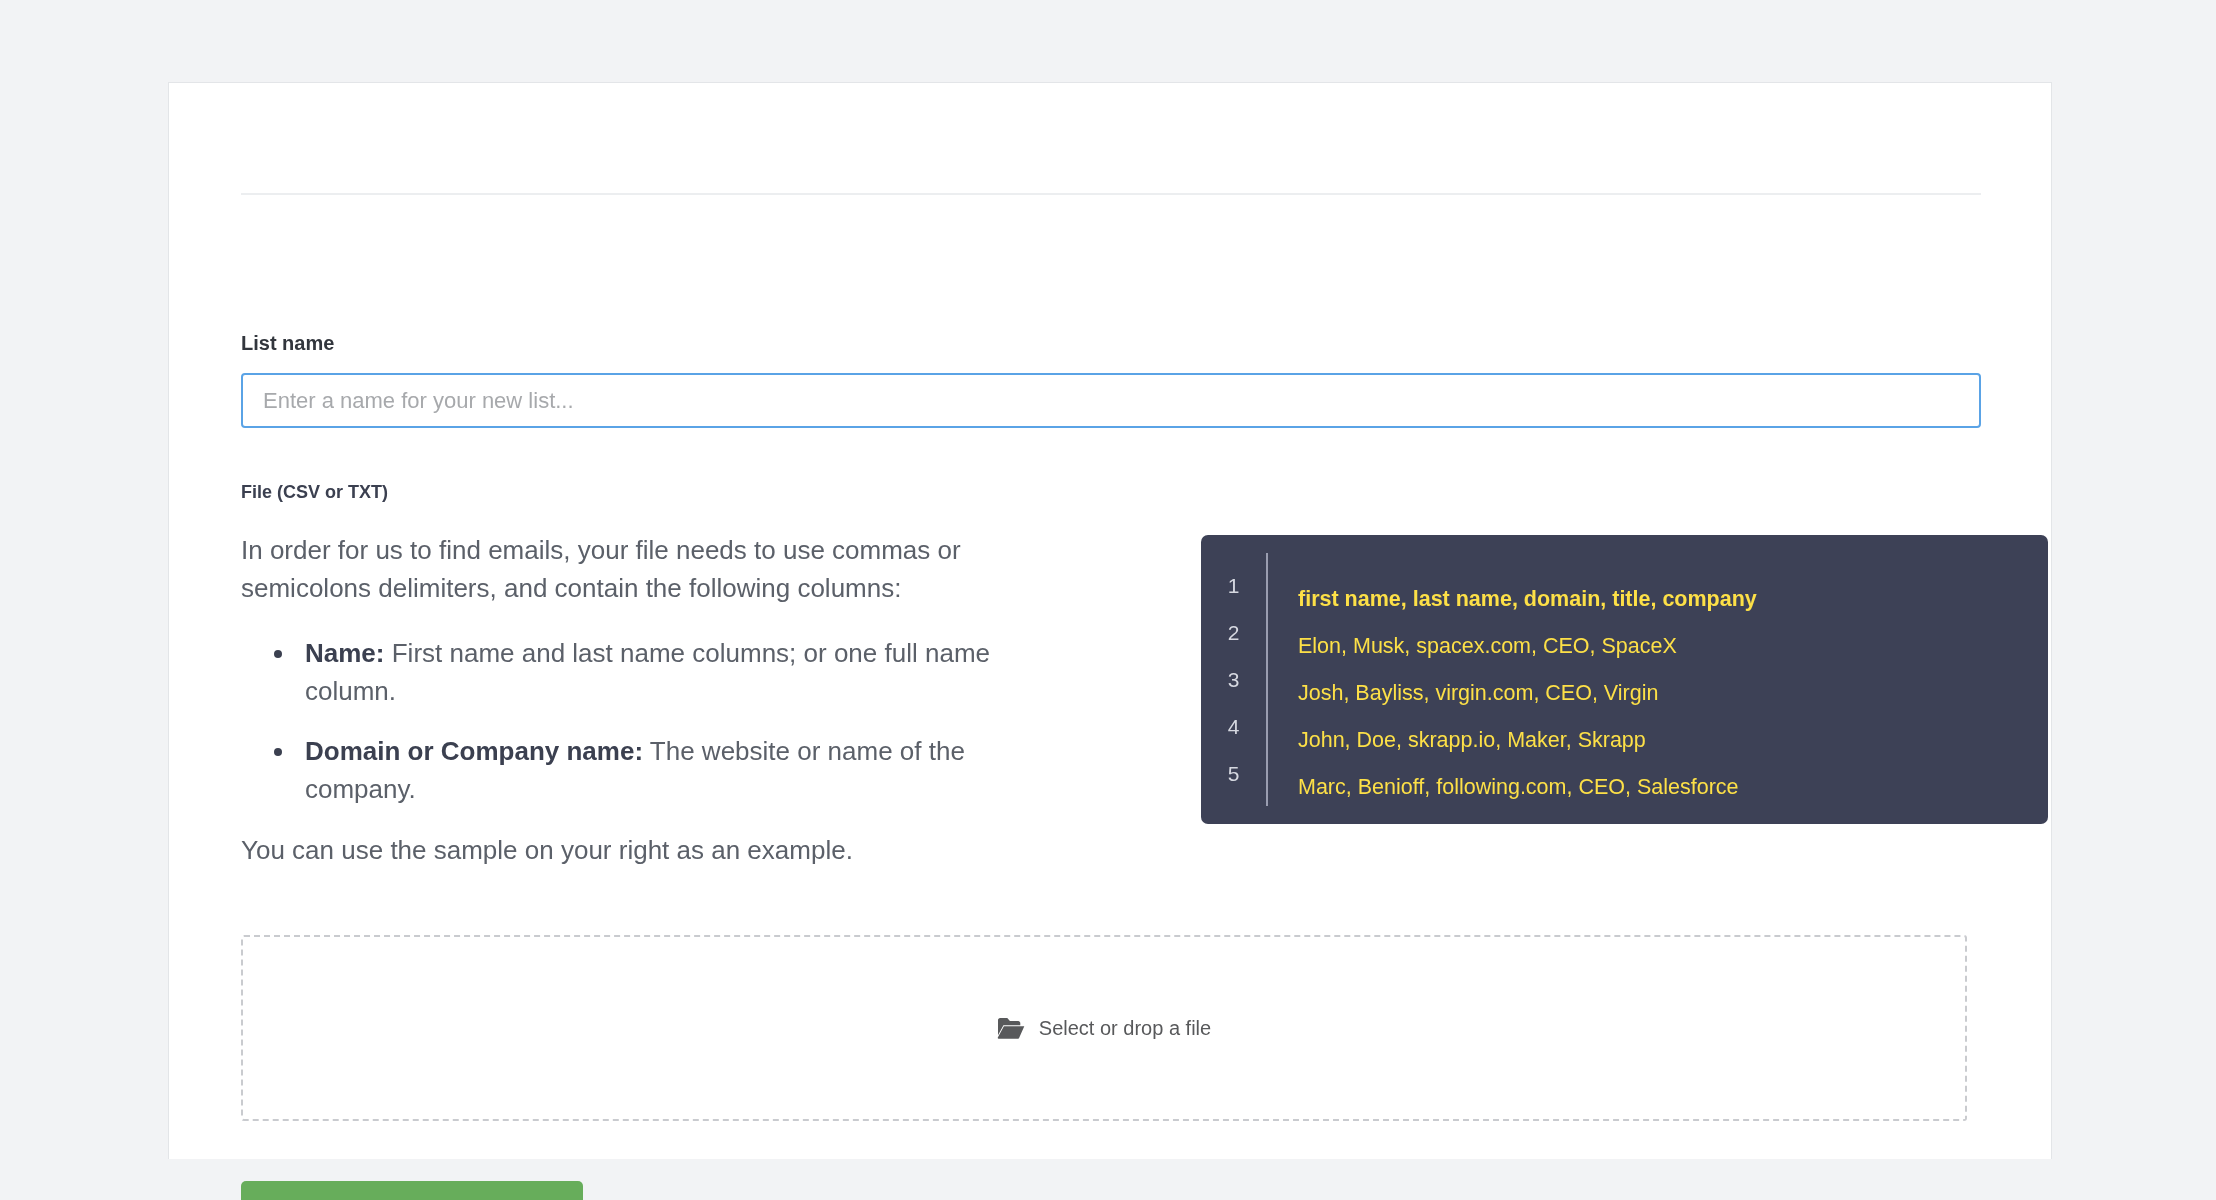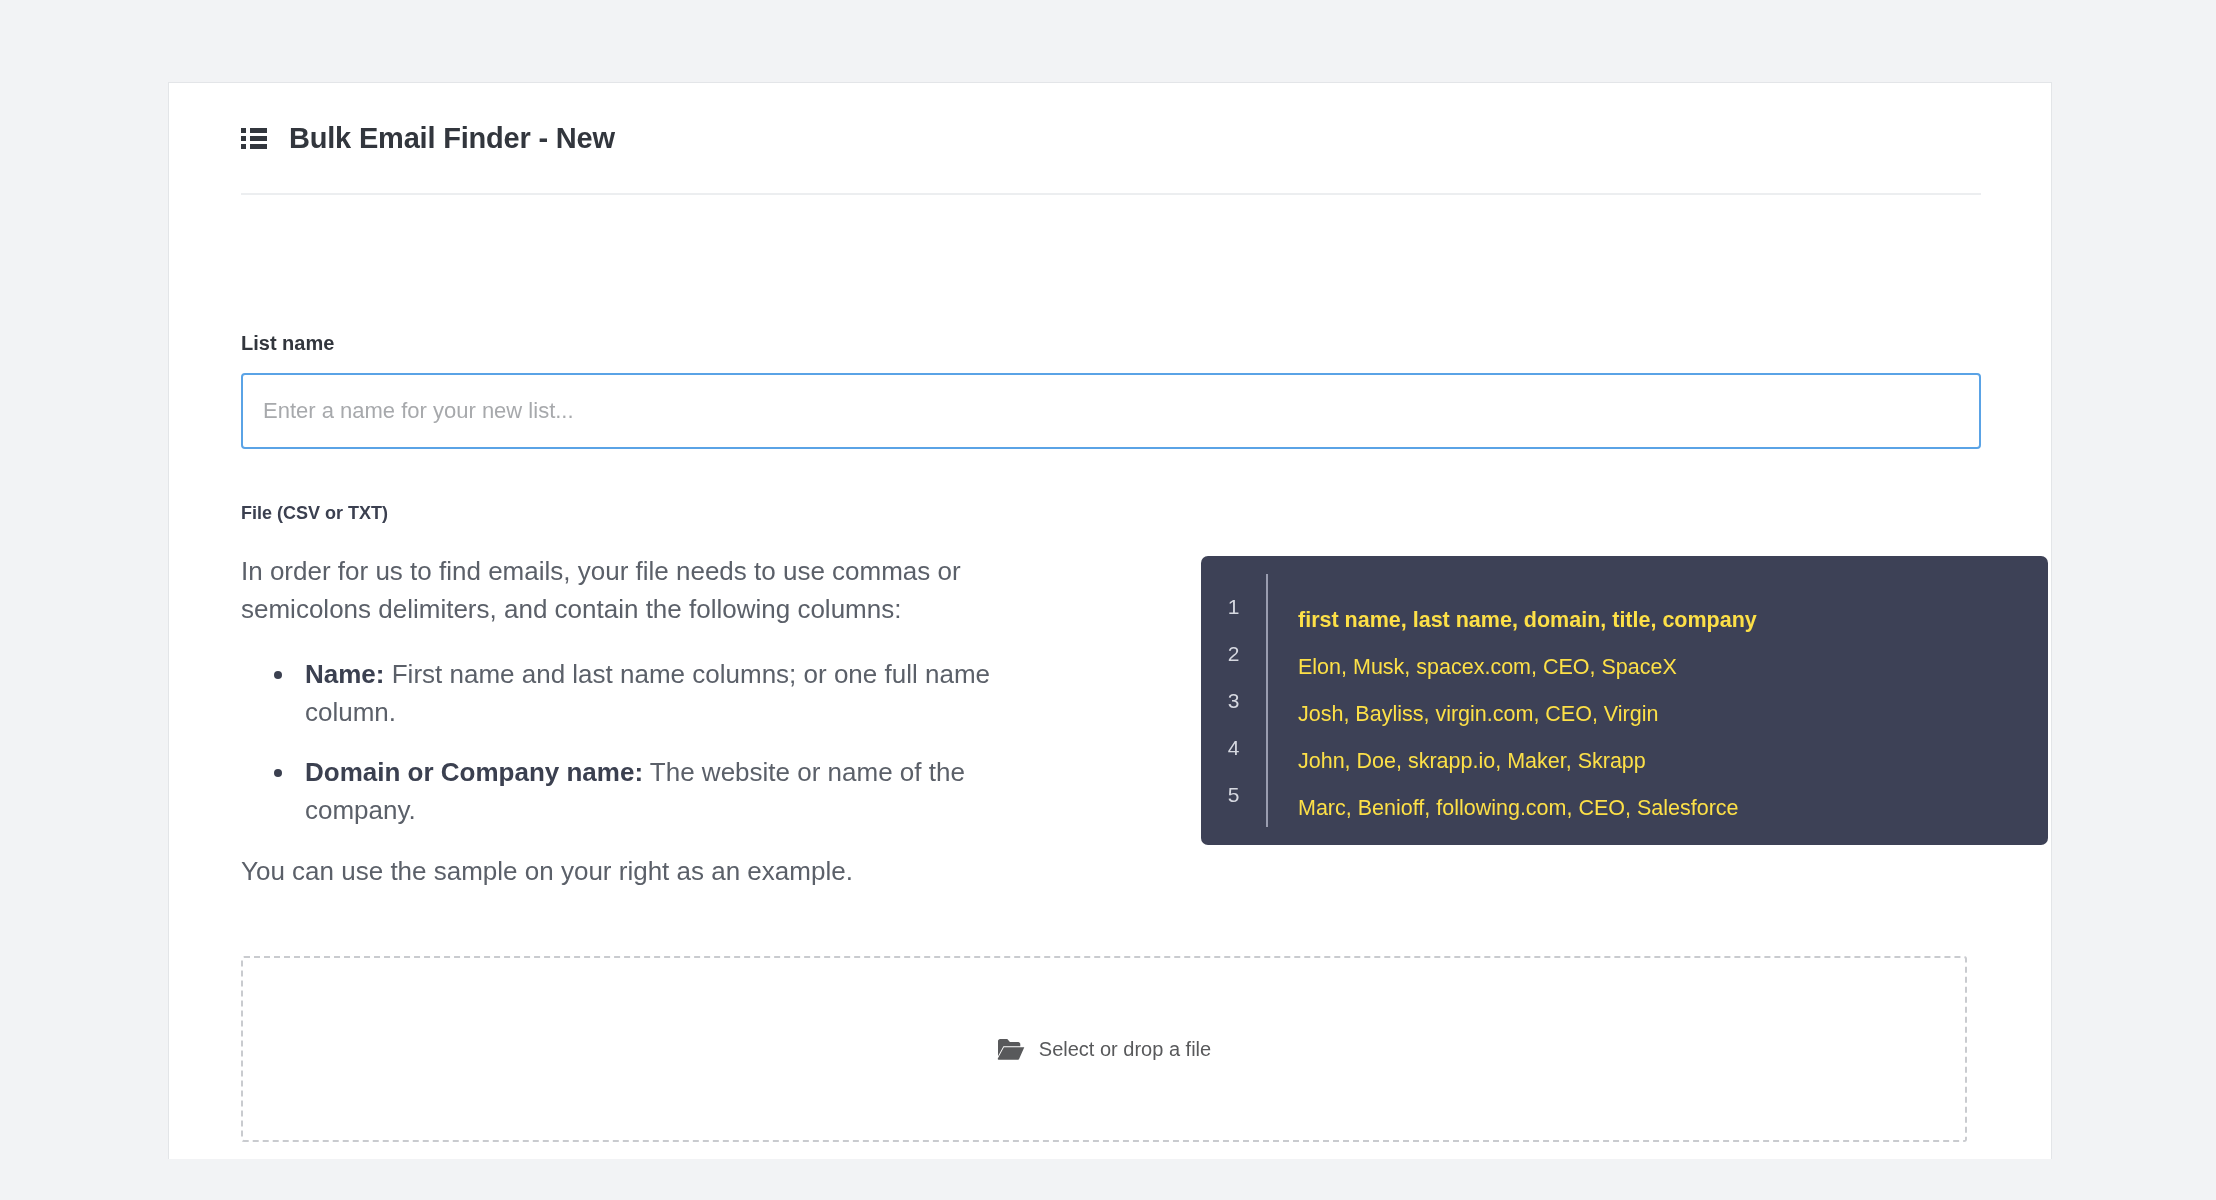--- a/index.html
+++ b/index.html
@@ -76,21 +76,21 @@
     font-size: 20px;
     font-weight: 700;
     color: #32363d;
     line-height: 1;
   }
 
   .list-name-input {
     display: block;
     margin-top: 20px;
     width: 1740px;
-    height: 76px;
+    height: 55px;
     padding: 0 20px;
     font-family: "Liberation Sans", sans-serif;
     font-size: 22px;
     color: #32363d;
     background: #ffffff;
     border: 2px solid #5aa3e6;
     border-radius: 4px;
     outline: none;
   }
   .list-name-input::placeholder {
@@ -223,31 +223,20 @@
     font-weight: 700;
     letter-spacing: 0.2px;
     cursor: pointer;
   }
 </style>
 </head>
 <body>
 
 <div class="card">
 
-  <div class="card-header">
-    <svg class="header-icon" viewBox="0 0 26 22">
-      <rect x="0" y="1" width="5" height="5" fill="#32363d"></rect>
-      <rect x="0" y="9" width="5" height="5" fill="#32363d"></rect>
-      <rect x="0" y="17" width="5" height="5" fill="#32363d"></rect>
-      <rect x="9" y="1" width="17" height="5" fill="#32363d"></rect>
-      <rect x="9" y="9" width="17" height="5" fill="#32363d"></rect>
-      <rect x="9" y="17" width="17" height="5" fill="#32363d"></rect>
-    </svg>
-    <span class="header-title">Bulk Email Finder - New</span>
-  </div>
   <div class="header-divider"></div>
 
   <div class="card-body">
 
     <div class="field-label">List name</div>
     <input class="list-name-input" type="text" placeholder="Enter a name for your new list..." style="">
 
     <div class="file-label">File (CSV or TXT)</div>
 
     <div class="info-row">

